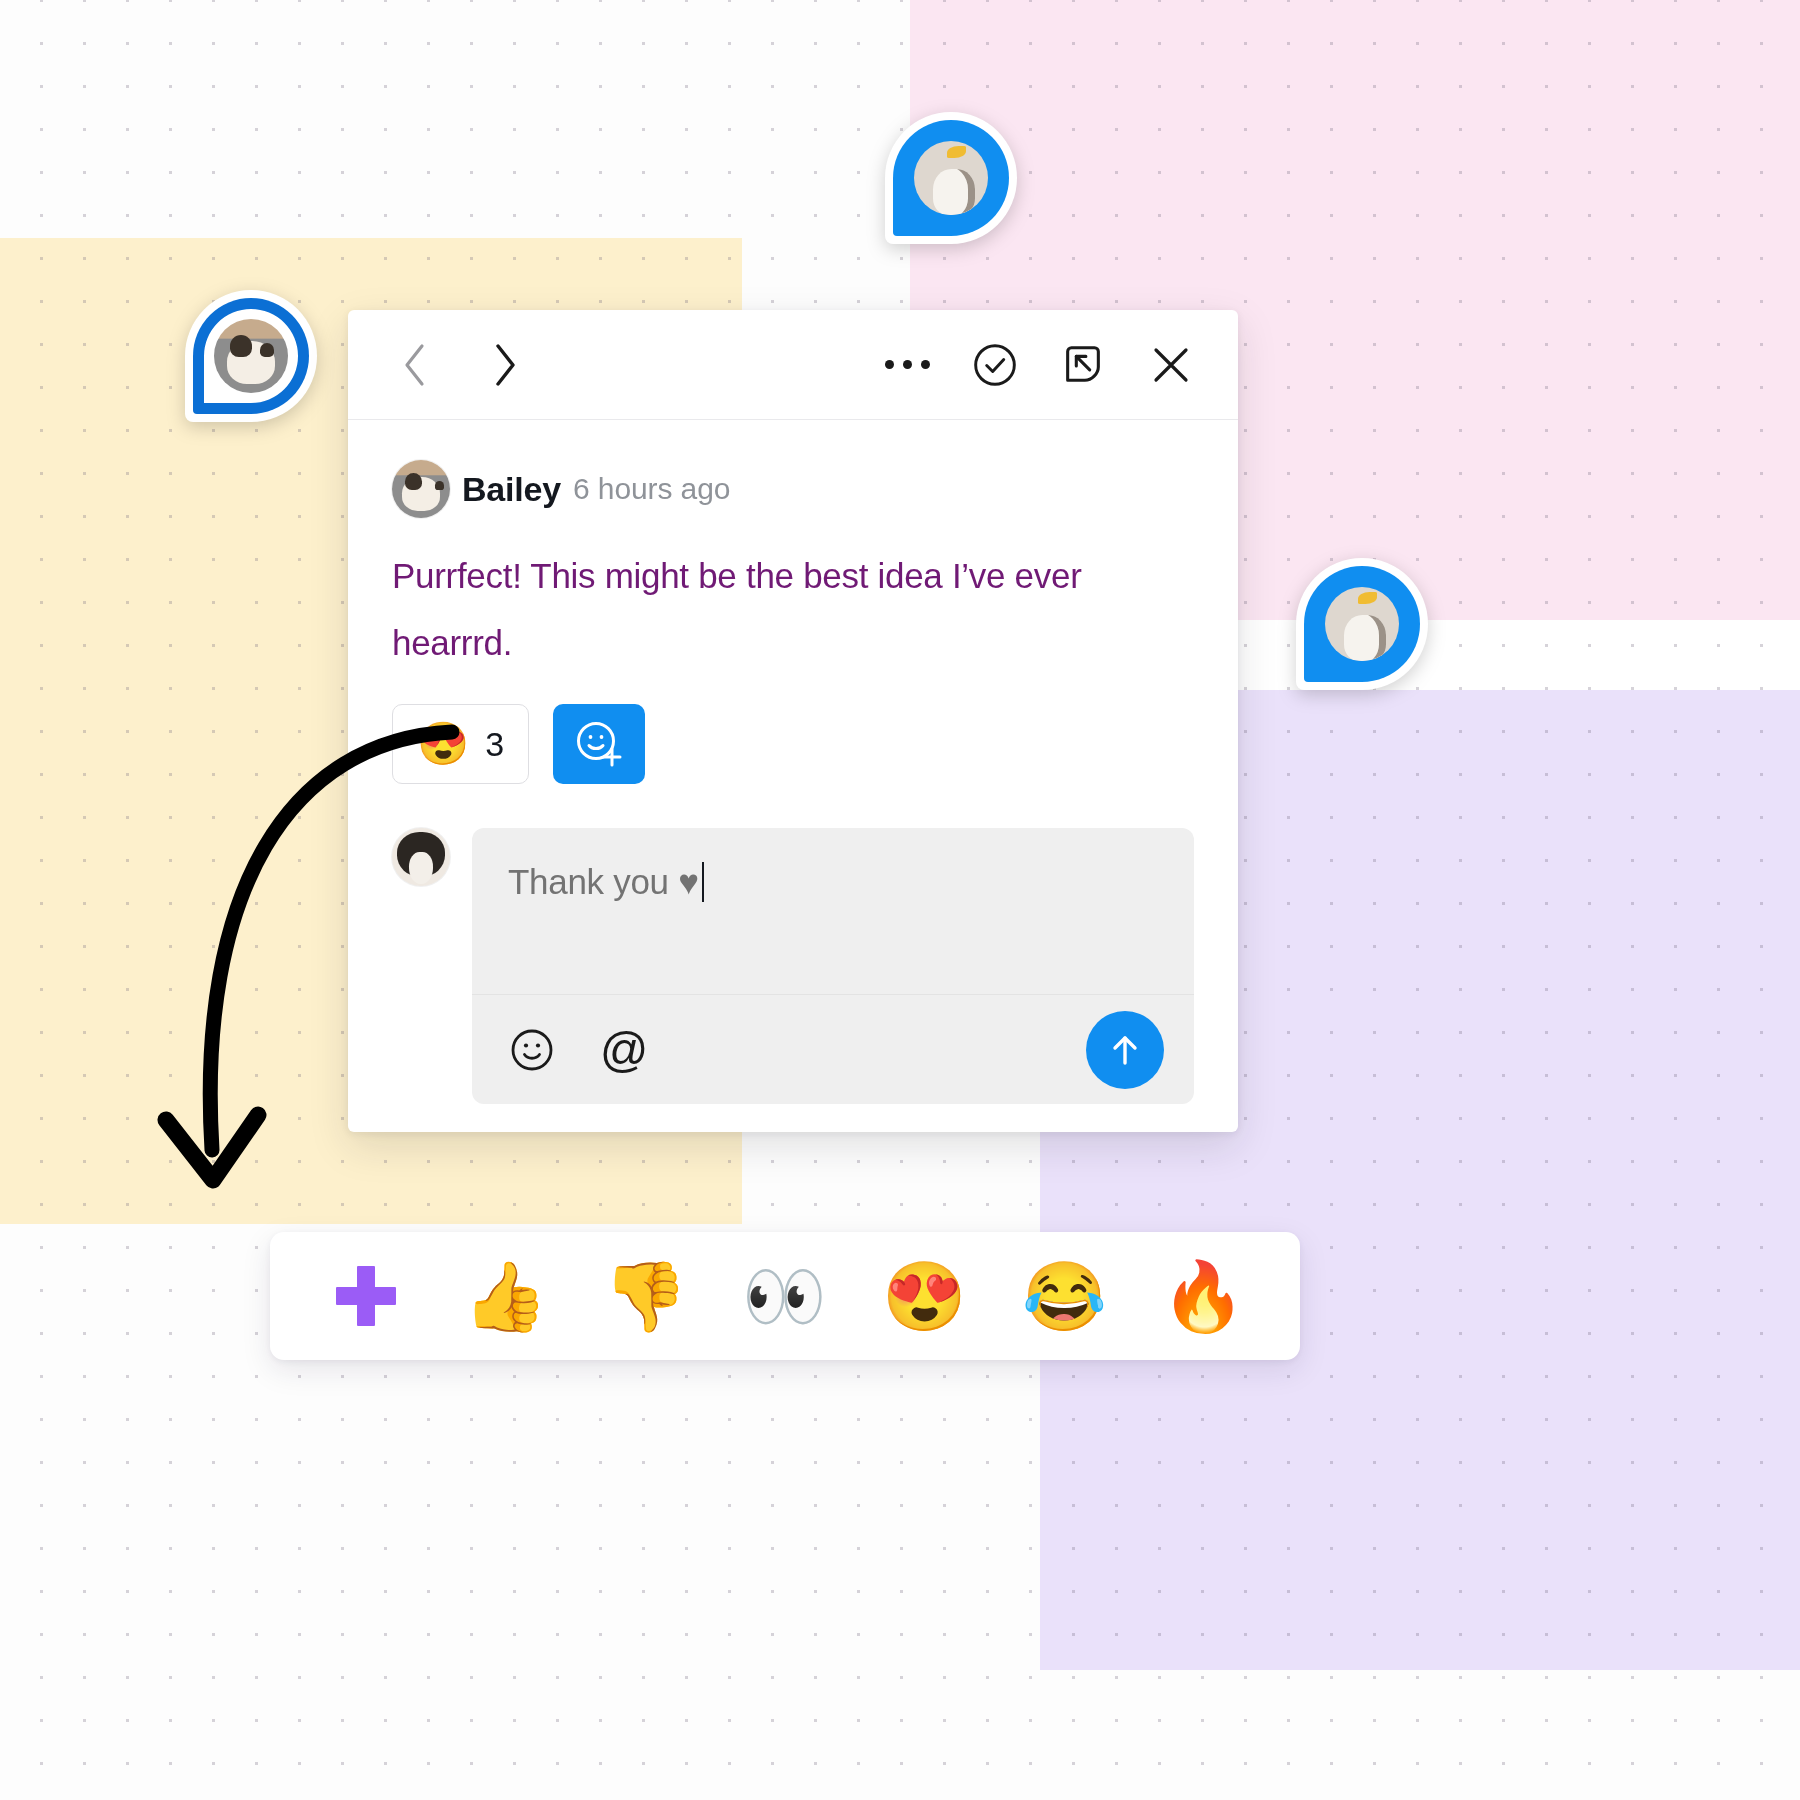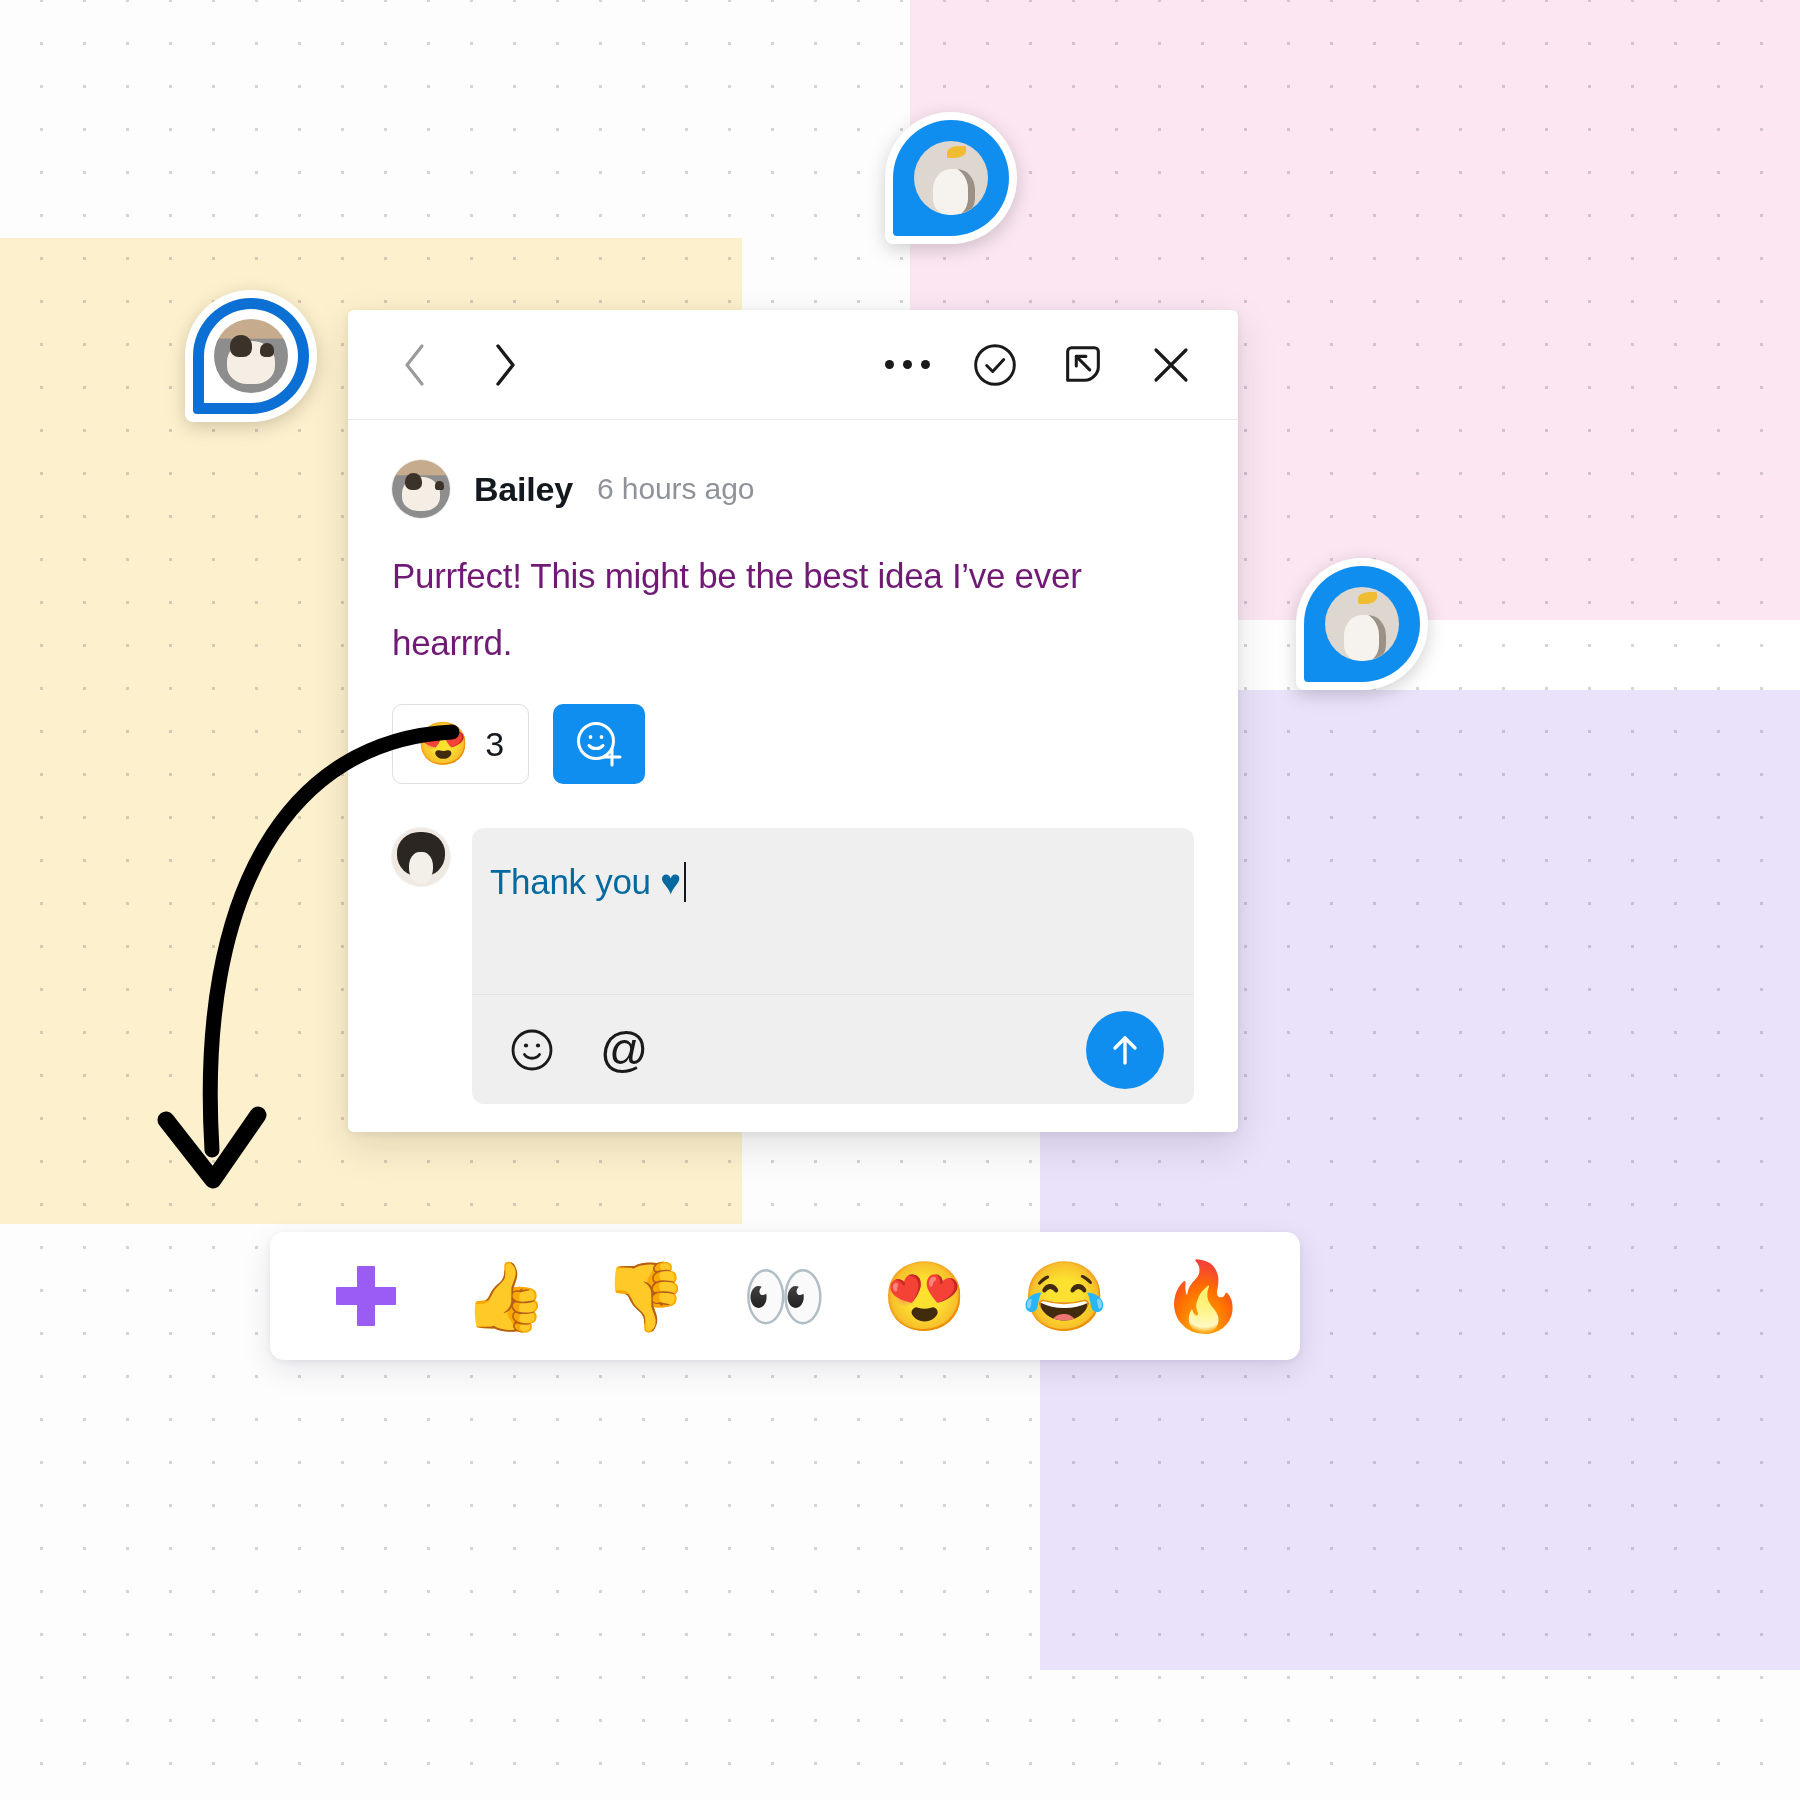--- a/index.html
+++ b/index.html
@@ -132,21 +132,21 @@
     color: #1a1a1a;
   }
   .icon-btn.muted { color: #9a9a9e; }
   .icon-btn svg { display:block; }
 
   .dots-icon { display:flex; gap:9px; align-items:center; }
   .dots-icon i { width:9px; height:9px; border-radius:50%; background:#1a1a1a; display:block; }
 
   .card-body { padding: 40px 44px 0 44px; flex: 1; display:flex; flex-direction:column; }
 
-  .msg-head { display:flex; align-items:center; gap: 24px; }
+  .msg-head { display:flex; align-items:center; gap: 12px; }
   .avatar-sm {
     width: 58px; height: 58px; border-radius: 50%;
     overflow:hidden; position:relative; flex:none;
     box-shadow: 0 0 0 1px rgba(0,0,0,0.06);
   }
   .author {
     font-size: 34px; font-weight: 700; color: #14181f; letter-spacing: -0.2px;
   }
   .timestamp { font-size: 30px; color: #8f9399; letter-spacing: -0.1px; }
 
@@ -174,22 +174,22 @@
   
   .composer-row { display:flex; gap: 22px; margin-top: 44px; align-items:flex-start; }
   .composer {
     flex: 1;
     background: #efefef;
     border-radius: 12px;
     display:flex; flex-direction:column;
     min-height: 276px;
   }
   .composer-input {
-    padding: 34px 34px 0 18px;
-    font-size: 35px; color: #0369a1; letter-spacing:-0.3px;
+    padding: 34px 34px 0 36px;
+    font-size: 35px; color: #737373; letter-spacing:-0.3px;
     flex: 1;
     display:flex; align-items:flex-start;
   }
   .caret {
     display:inline-block; width:2.5px; height:40px; background:#14181f;
     margin-left:3px; vertical-align:-6px;
   }
   .composer-bar {
     border-top: 1px solid #e3e3e3;
     height: 110px; display:flex; align-items:center;

